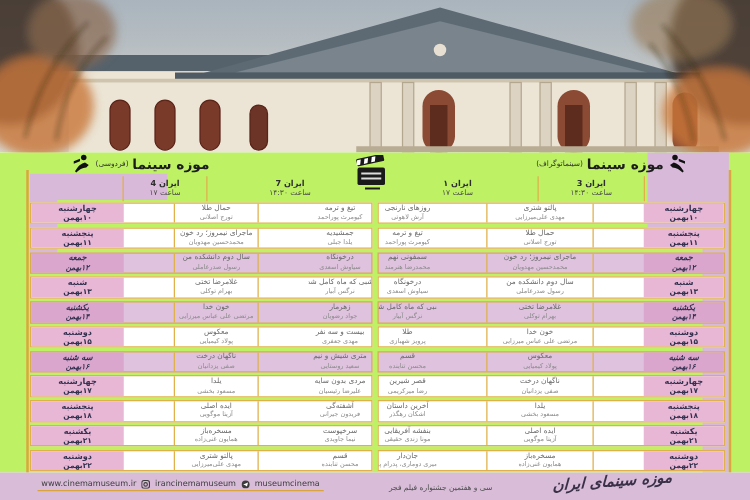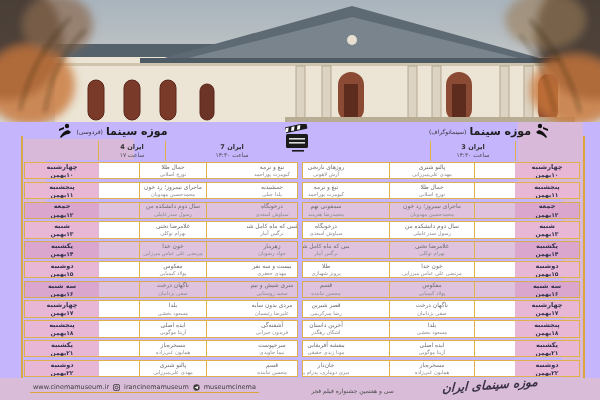--- a/index.html
+++ b/index.html
@@ -3,21 +3,21 @@
 <meta charset="utf-8">
 <style>
   html,body{margin:0;padding:0;}
   body{width:600px;height:400px;overflow:hidden;font-family:"DejaVu Sans",sans-serif;background:#fff;}
   .stage{position:relative;width:600px;height:400px;background:#fff;}
 
   
   .photo{position:absolute;top:0;left:0;width:600px;height:122px;overflow:hidden;}
 
   
-  .poster{position:absolute;top:122px;left:0;width:600px;height:256px;background:#c4b5fd;direction:ltr;}
+  .poster{position:absolute;top:122px;left:0;width:600px;height:256px;background:#bef264;direction:ltr;}
   .decor{position:absolute;background:#d9b9d9;}
   .decor.corner-left{left:24px;top:17px;width:110px;height:21px;}
   .decor.strip-left{left:24px;top:38px;width:22px;height:58px;}
   .decor.corner-right{left:518px;top:0;width:65px;height:60px;}
   .decor.strip-right{left:562px;top:0;width:21px;height:256px;}
   .goldline{position:absolute;width:2px;background:#dca63f;top:14px;height:242px;}
   .goldline.gl-left{left:21px;}
   .goldline.gl-right{left:583px;}
 
   .block{position:absolute;top:0;}
@@ -39,21 +39,21 @@
 
   .rows{margin-top:1px;}
   .row{display:flex;height:17.4px;margin-bottom:2.4px;background:#fff;border:1px solid #e0b04a;box-sizing:border-box;gap:40px;}
   .block.right .row{flex-direction:row-reverse;}
   .row.pink{background:#dec2de;border-color:#d9ab50;}
   .cell{display:flex;flex-direction:column;align-items:center;justify-content:center;line-height:1.25;overflow:hidden;}
   
   .block.left  .c-date{width:74px;} .block.left  .c-a{width:66px;} .block.left  .c-b{flex:1;}
   .block.right .c-date{width:64px;} .block.right .c-a{width:84px;} .block.right .c-b{flex:1;}
   .c-date{background:#e8b7d6;}
-  .row.pink .c-date{background:#dba6ce;}
+  .row.pink .c-date{background:#dba6ce;font-style:italic;}
   .c-a{border-left:1px solid #e0b04a;border-right:1px solid #e0b04a;}
   .block.right .c-a{border-left:1px solid #e0b04a;border-right:1px solid #e0b04a;}
   .col-heads .c-date{background:transparent;}
   .day{font-size:6.5px;font-weight:bold;color:#33324f;direction:rtl;}
   .date{font-size:6px;font-weight:bold;color:#33324f;direction:rtl;}
   .ft{font-size:5.9px;color:#6a6a6a;direction:rtl;white-space:nowrap;}
   .fd{font-size:5.2px;color:#8c8c8c;direction:rtl;white-space:nowrap;}
 
   .clapper{position:absolute;left:284px;top:2px;width:28px;height:30px;}
 
@@ -344,20 +344,24 @@
           <path d="M13,14 C10,9 8,8 5,7 L2,9 L4,11 C7,11 10,13 12,15 Z" fill="#111"></path>
           <path d="M14,6 L9,4 L9,6 L14,8 Z" fill="#111"></path>
         </svg>
       </div>
       <div class="col-heads">
         <div class="ch c-date cell"></div>
         <div class="ch c-a cell">
           <span class="hall">ایران 3</span>
           <span class="time">ساعت ۱۴:۳۰</span>
         </div>
+        <div class="ch c-b cell">
+          <span class="hall">ایران ۱</span>
+          <span class="time">ساعت ۱۷</span>
+        </div>
       </div>
       <div class="rows">
           <div class="row">
     <div class="cell c-date">
       <span class="day">چهارشنبه</span>
       <span class="date">۱۰بهمن</span>
     </div>
     <div class="cell c-a film">
       <span class="ft">پالتو شتری</span>
       <span class="fd">مهدی علی‌میرزایی</span>

